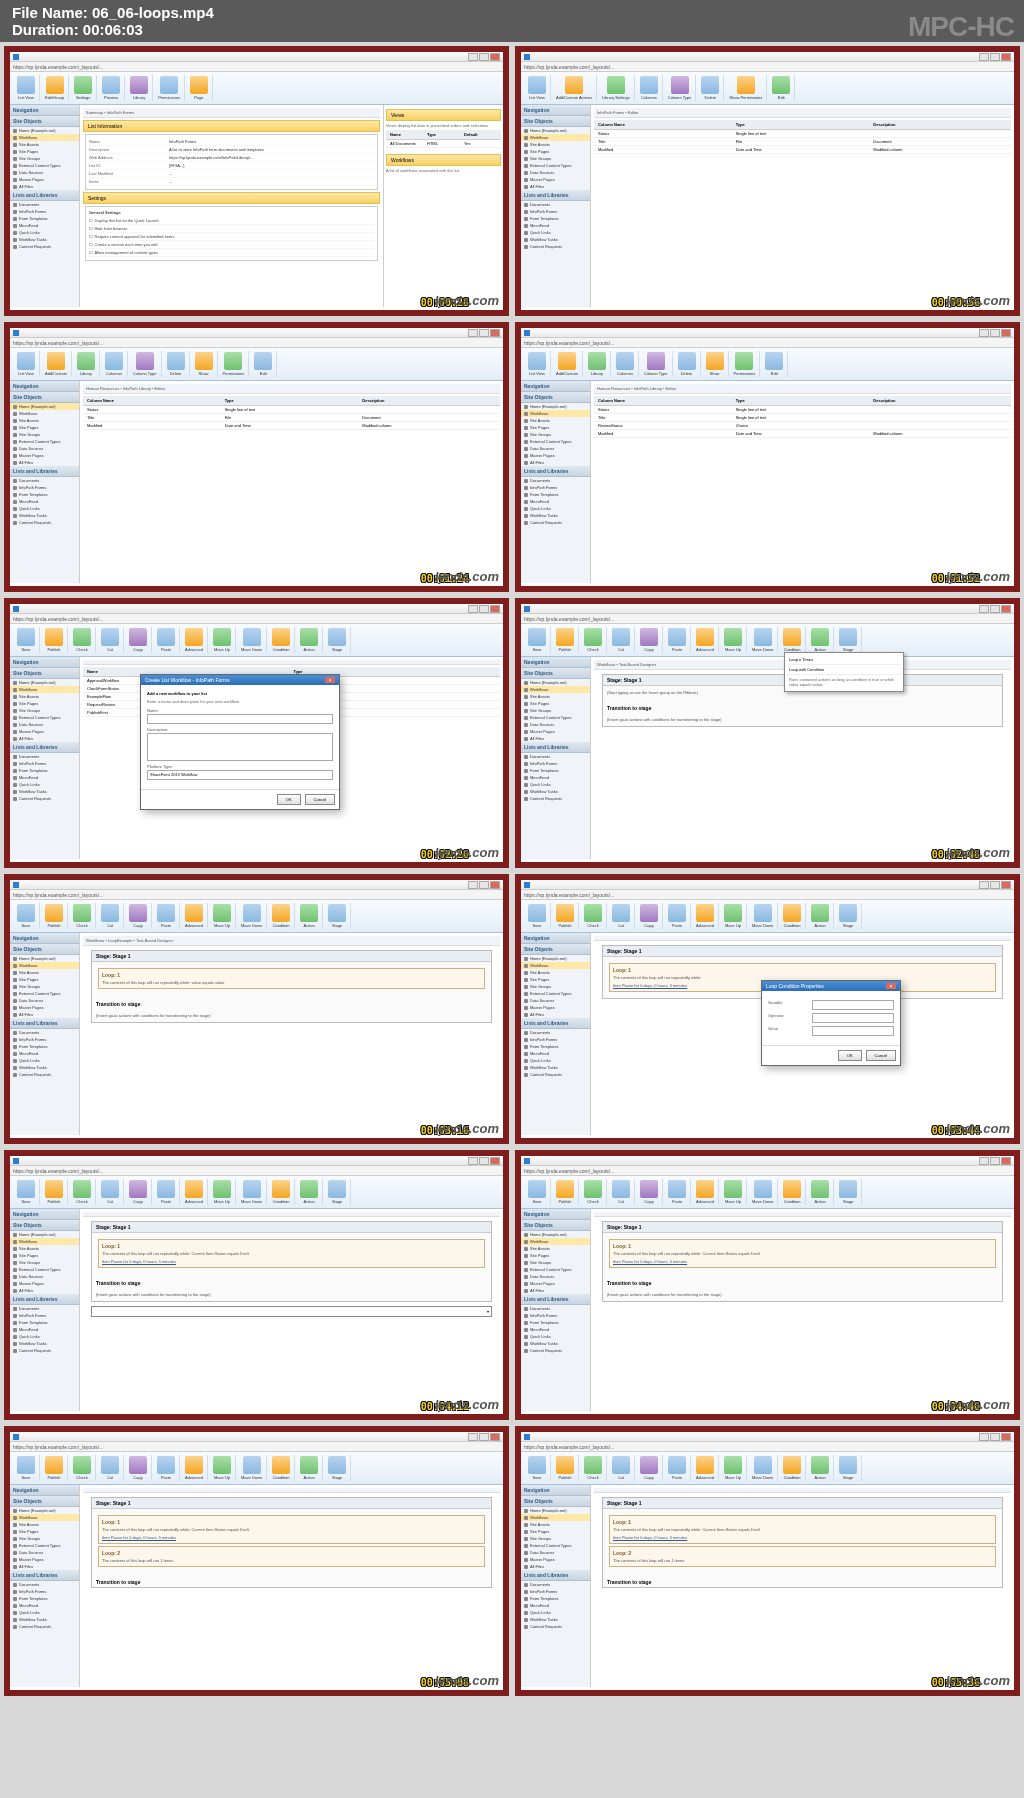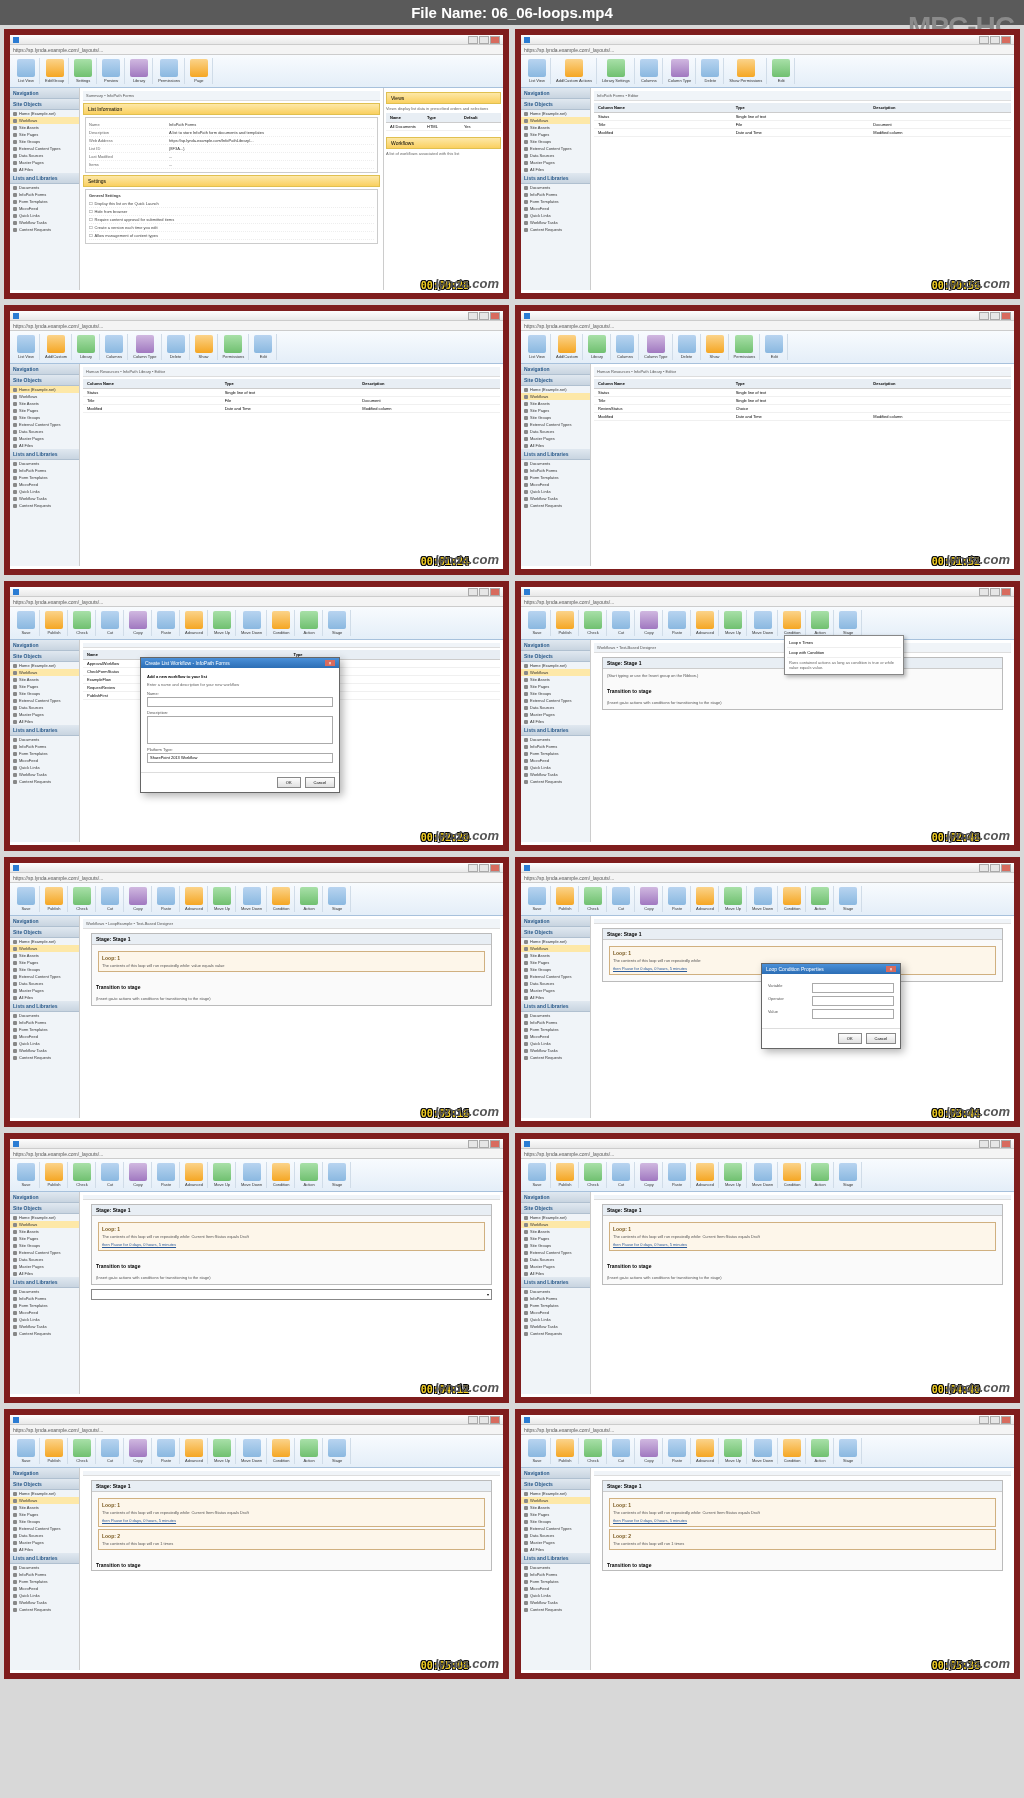--- a/index.html
+++ b/index.html
@@ -1,17 +1,17 @@
 <!DOCTYPE html>
 <html><head>
 <meta charset="utf-8">
 <style>
 * { margin: 0; padding: 0; box-sizing: border-box; }
 body { font-family: "Segoe UI", Arial, sans-serif; font-size: 10px; background: #d8d8d8; width: 1024px; }
-.header-info { background: #5a5a5a; color: #fff; padding: 4px 4px; font-size: 15px; font-weight: bold; position: relative; text-align: center; }
+.header-info { background: #5a5a5a; color: #fff; padding: 4px 12px; font-size: 15px; font-weight: bold; position: relative; }
 .header-info .brand { position: absolute; right: 10px; top: 11px; font-size: 28px; color: #8a8a8a; font-weight: bold; letter-spacing: -1px; margin-left: 40px; }
 .grid { display: grid; grid-template-columns: 1fr 1fr; gap: 6px; padding: 4px; background: #d8d8d8; }
 .thumb { background: #fff; border: 6px solid #7f1d1d; position: relative; height: 270px; overflow: hidden; font-size: 5px; }
 .titlebar { background: linear-gradient(#fdfdfd,#e8e8e8); height: 10px; display: flex; align-items: center; padding: 0 3px; border-bottom: 1px solid #ccc; }
 .tb-icon { width: 6px; height: 6px; background: #2b7cd3; margin-right: 2px; }
 .tb-min,.tb-max,.tb-close { width: 10px; height: 8px; margin-left: 1px; background: #e6e6e6; border: 1px solid #aaa; }
 .tb-close { background: #d86b5e; }
 .tb-spacer { flex: 1; }
 .addrbar { background: #f4f4f4; height: 10px; border-bottom: 1px solid #ccc; display: flex; align-items: center; padding: 0 3px; color: #555; }
 .ribbon { background: linear-gradient(#f8fbfe,#e4eef8); border-bottom: 1px solid #a7c1dc; padding: 3px; display: flex; gap: 1px; }
@@ -57,20 +57,21 @@
 .loop-box { border: 1px solid #d0b080; background: #fdf6ea; padding: 3px; margin: 2px; }
 .loop-title { font-size: 5px; font-weight: bold; color: #7a5a20; margin-bottom: 2px; }
 .trans-hdr { font-size: 5px; font-weight: bold; margin-top: 4px; padding: 2px 4px; }
 .link-text { color: #2a5a9a; text-decoration: underline; }
 </style>
 </head>
 <body>
 
 <div class="header-info">
   <div><span>File Name:</span> <span>06_06-loops.mp4</span></div>
+  <div><span>Duration:</span> <span>00:06:03</span></div>
   <div class="brand">MPC-HC</div>
 </div>
 
 <div class="grid" id="grid">
     <div class="thumb">
       <div class="titlebar">
         <div class="tb-icon"></div>
         <div class="tb-spacer"></div>
         <div class="tb-min"></div>
         <div class="tb-max"></div>

